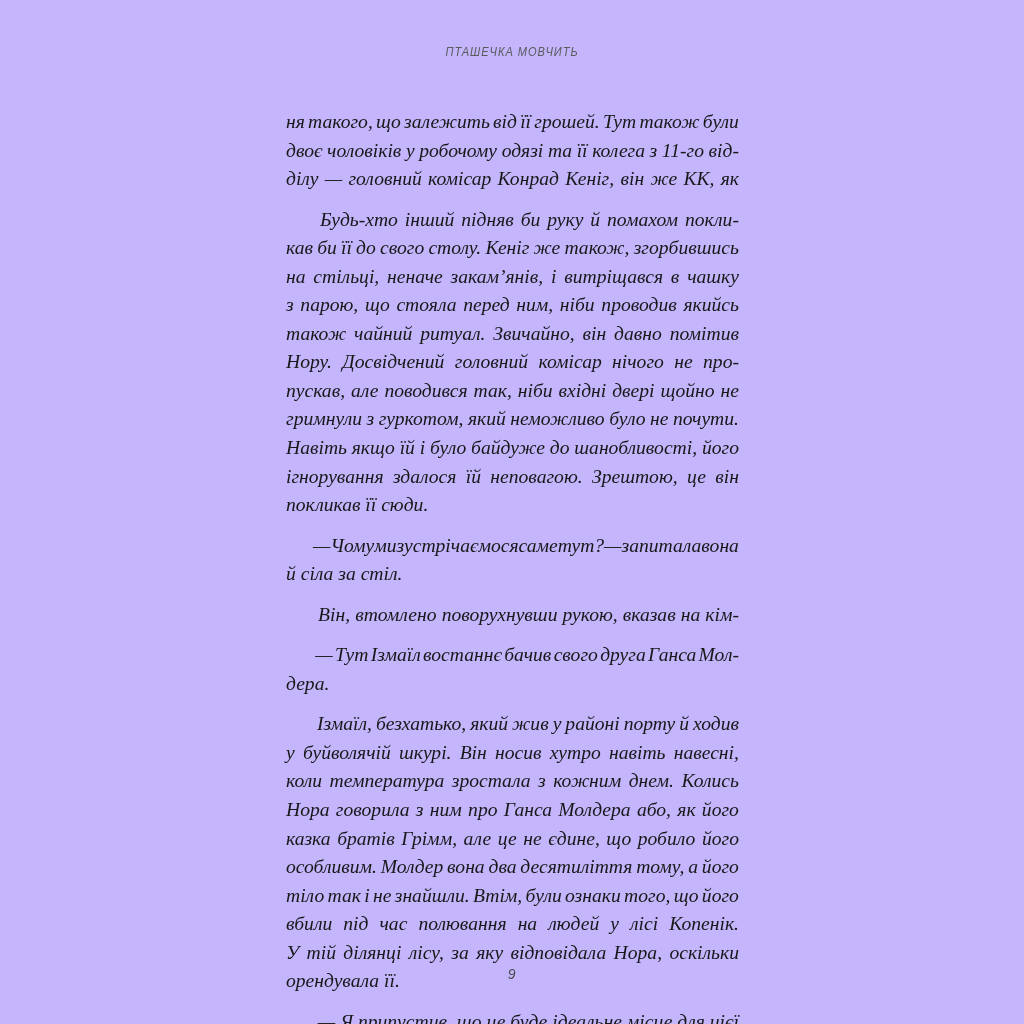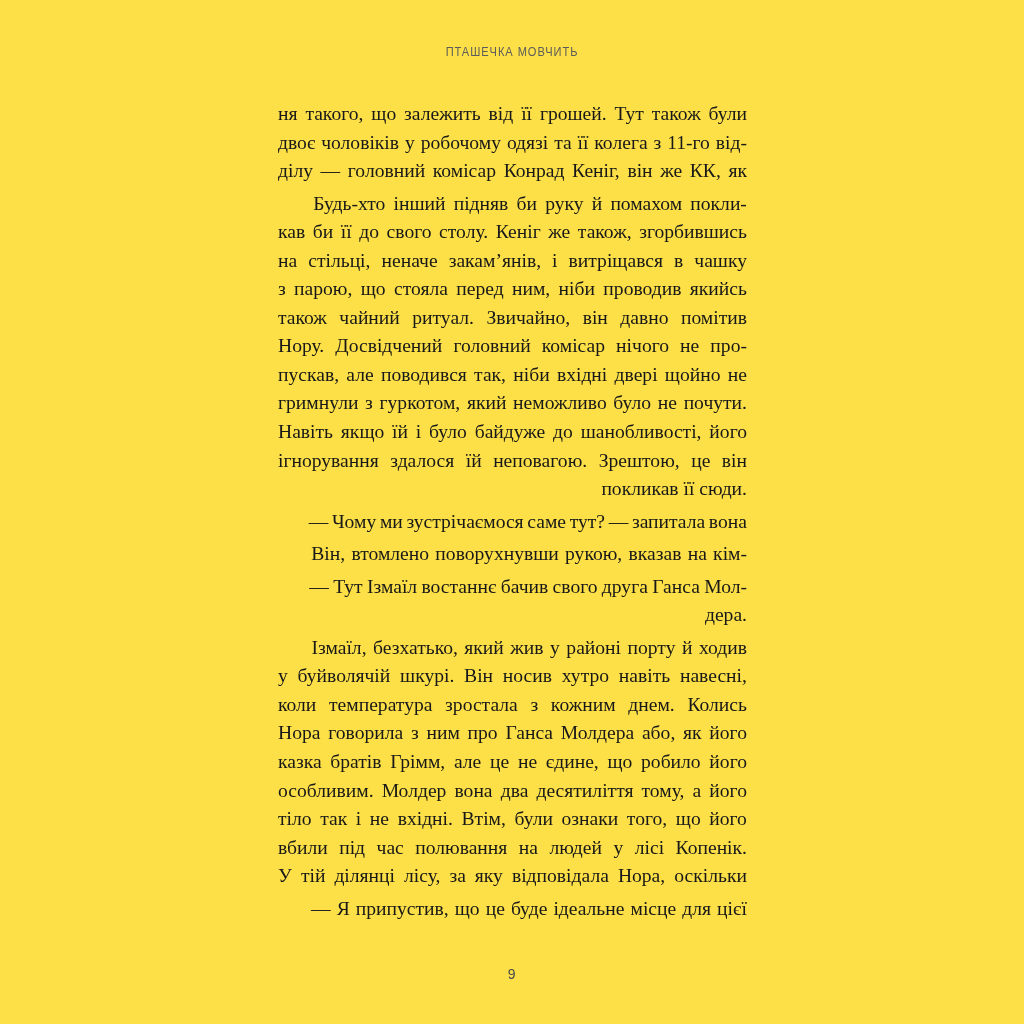--- a/index.html
+++ b/index.html
@@ -15,21 +15,22 @@
     color: #1a1a1a;
     overflow: hidden;
     position: relative;
     -webkit-font-smoothing: antialiased;
   }
 
   
   .page {
     position: absolute;
     inset: 0;
-    background: #fde047;
+    background: #c4b5fd;
+    font-style: italic;
   }
 
   
   .running-header {
     position: absolute;
     top: 44px;
     left: 0;
     right: 0;
     text-align: center;
     font-family: "Liberation Sans", "DejaVu Sans", sans-serif;
@@ -45,25 +46,25 @@
 
   
   .text-column {
     position: absolute;
     left: 274px;
     top: 96px;
     width: 477px;
   }
 
   .para {
-    margin: 4px;
+    margin: 12px;
     font-size: 19.6px;
     line-height: 28.55px;
     color: #181818;
-    text-align: right;
+    text-align: left;
   }
 
   
   .line {
     display: block;
     white-space: nowrap;
   }
   
   .line.just {
     display: flex;
@@ -255,20 +256,21 @@
           <span class="w">—</span>
           <span class="w">Чому</span>
           <span class="w">ми</span>
           <span class="w">зустрічаємося</span>
           <span class="w">саме</span>
           <span class="w">тут?</span>
           <span class="w">—</span>
           <span class="w">запитала</span>
           <span class="w">вона</span>
         </span>
+        <span class="line last">й сіла за стіл.</span>
       </p>
     <p class="para">
         <span class="line just">
           <span class="indent w"></span>
           <span class="w">Він,</span>
           <span class="w">втомлено</span>
           <span class="w">поворухнувши</span>
           <span class="w">рукою,</span>
           <span class="w">вказав</span>
           <span class="w">на</span>
@@ -354,21 +356,21 @@
           <span class="w">десятиліття</span>
           <span class="w">тому,</span>
           <span class="w">а</span>
           <span class="w">його</span>
         </span>
         <span class="line just">
           <span class="w">тіло</span>
           <span class="w">так</span>
           <span class="w">і</span>
           <span class="w">не</span>
-          <span class="w">вхідні.</span>
+          <span class="w">знайшли.</span>
           <span class="w">Втім,</span>
           <span class="w">були</span>
           <span class="w">ознаки</span>
           <span class="w">того,</span>
           <span class="w">що</span>
           <span class="w">його</span>
         </span>
         <span class="line just">
           <span class="w">вбили</span>
           <span class="w">під</span>
@@ -384,20 +386,21 @@
           <span class="w">У</span>
           <span class="w">тій</span>
           <span class="w">ділянці</span>
           <span class="w">лісу,</span>
           <span class="w">за</span>
           <span class="w">яку</span>
           <span class="w">відповідала</span>
           <span class="w">Нора,</span>
           <span class="w">оскільки</span>
         </span>
+        <span class="line last">орендувала її.</span>
       </p>
     <p class="para">
         <span class="line just">
           <span class="indent w"></span>
           <span class="w">—</span>
           <span class="w">Я</span>
           <span class="w">припустив,</span>
           <span class="w">що</span>
           <span class="w">це</span>
           <span class="w">буде</span>

